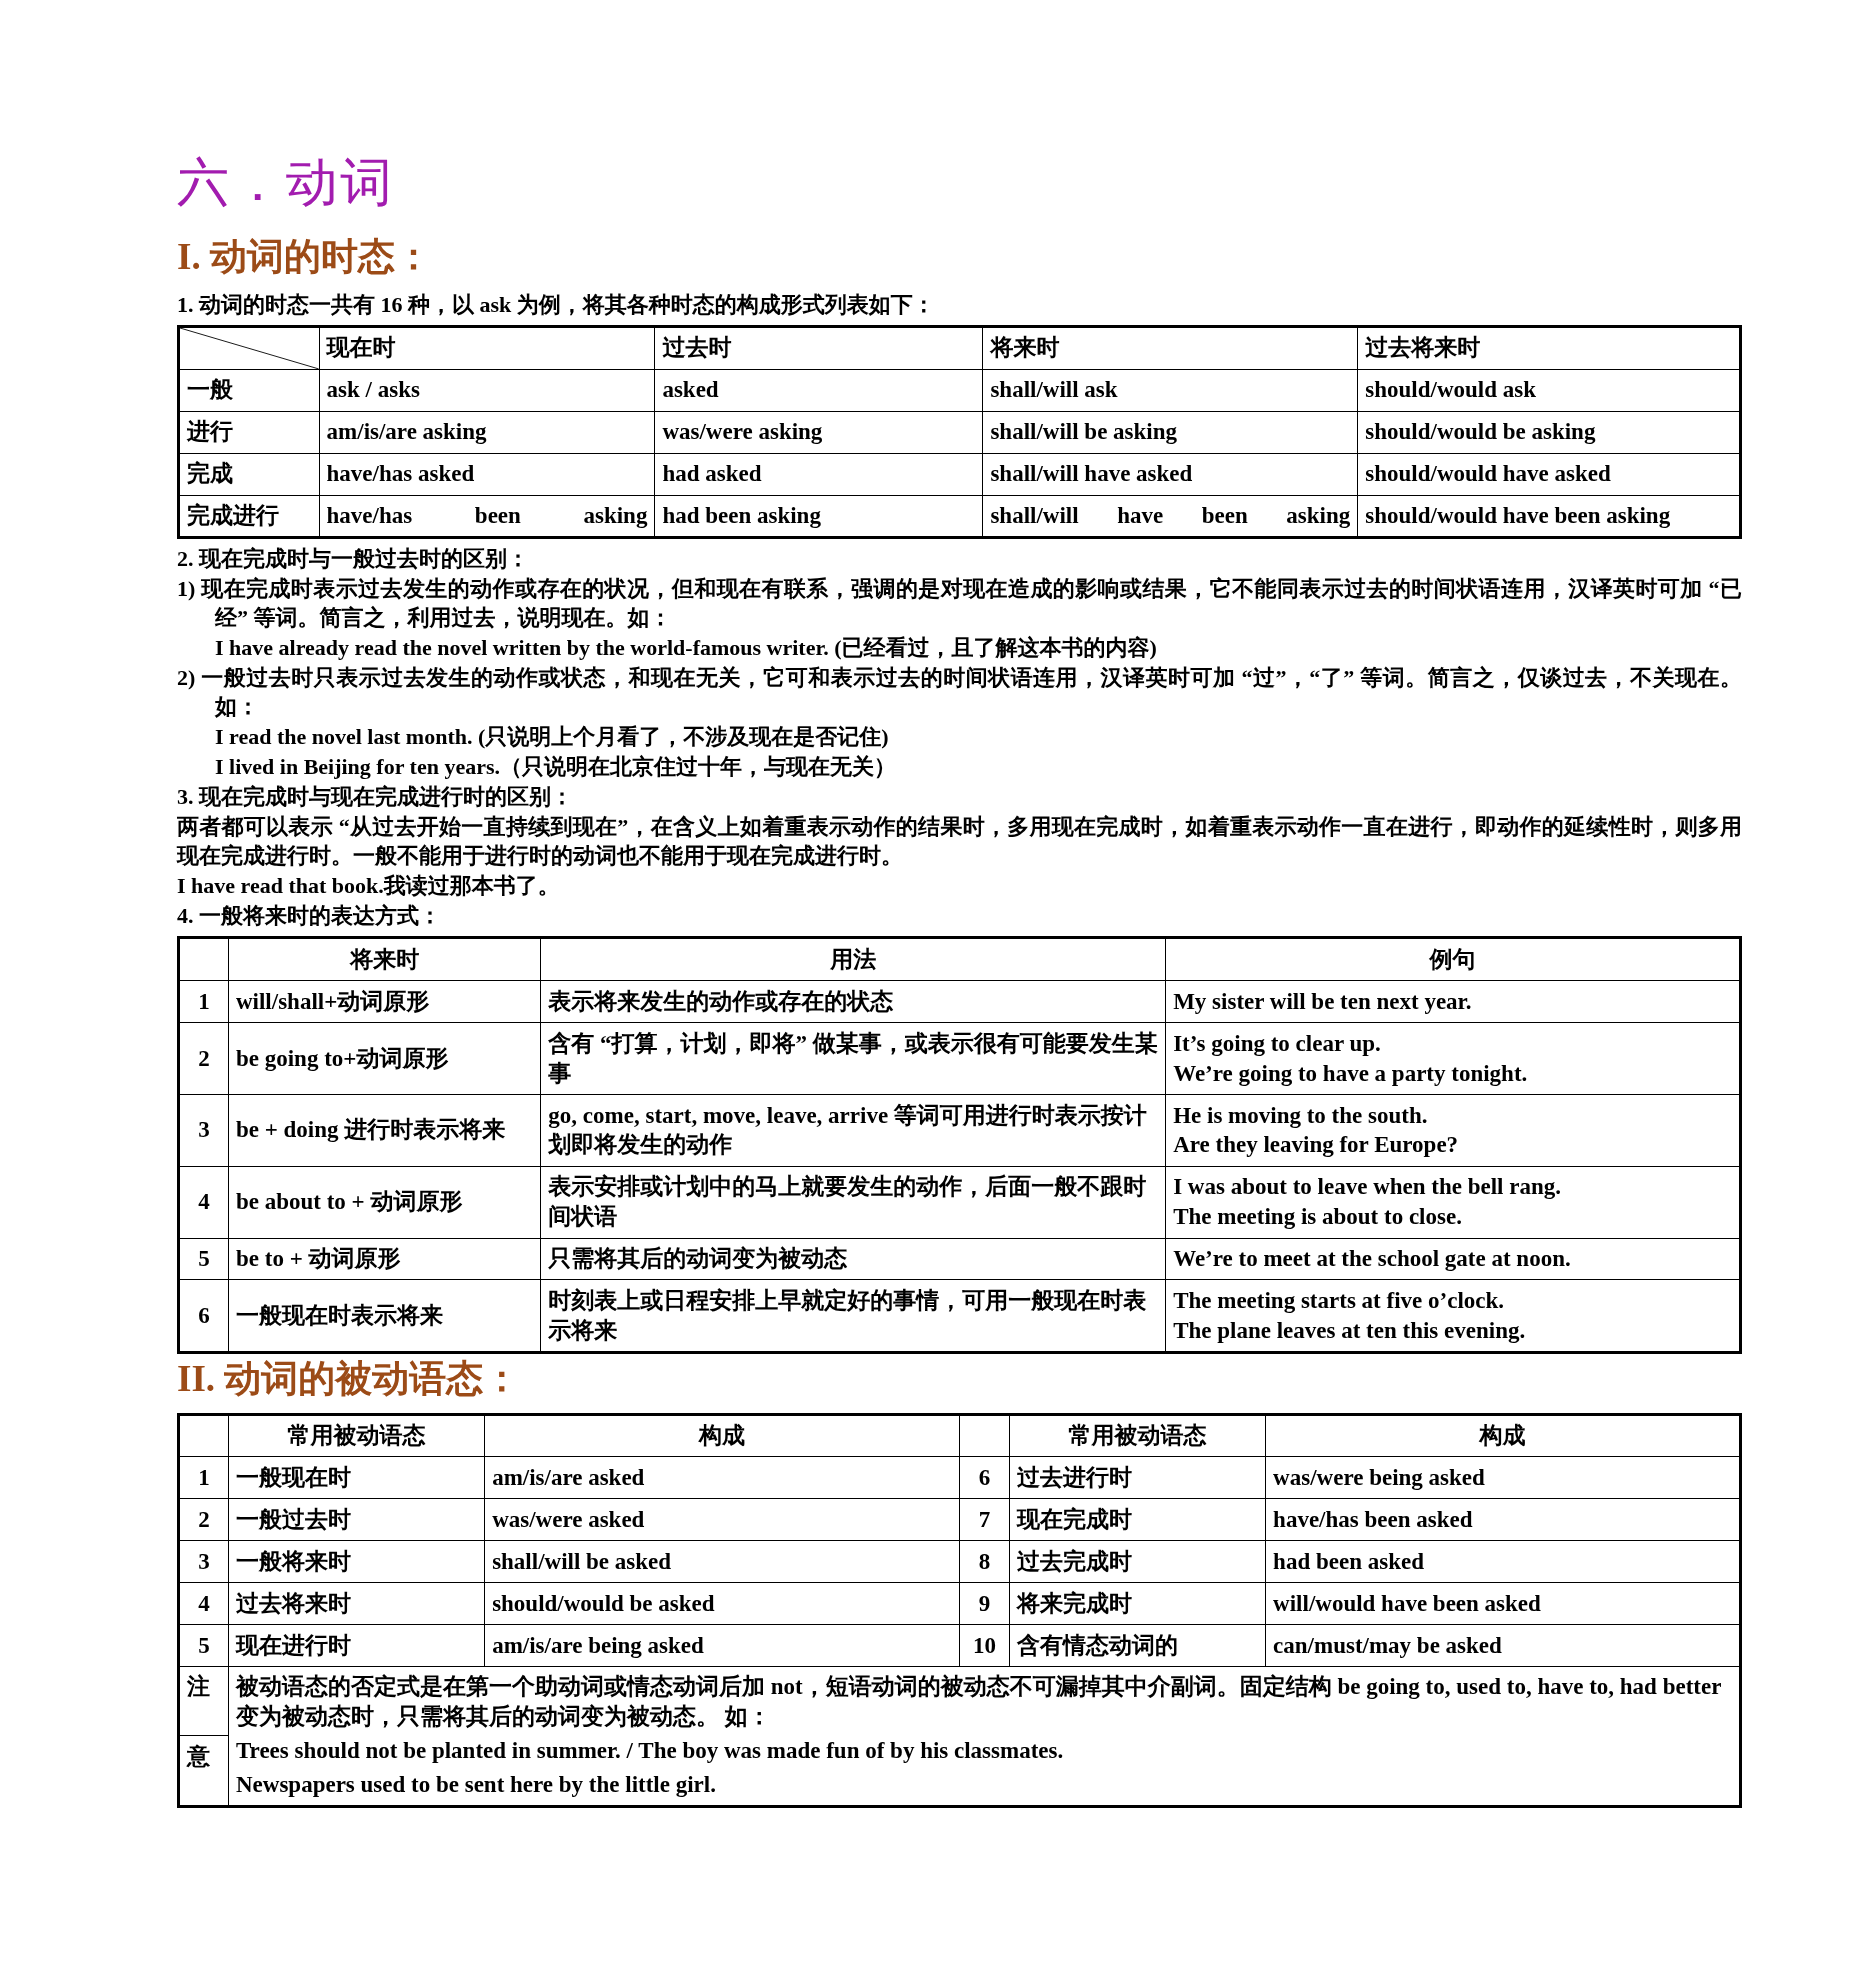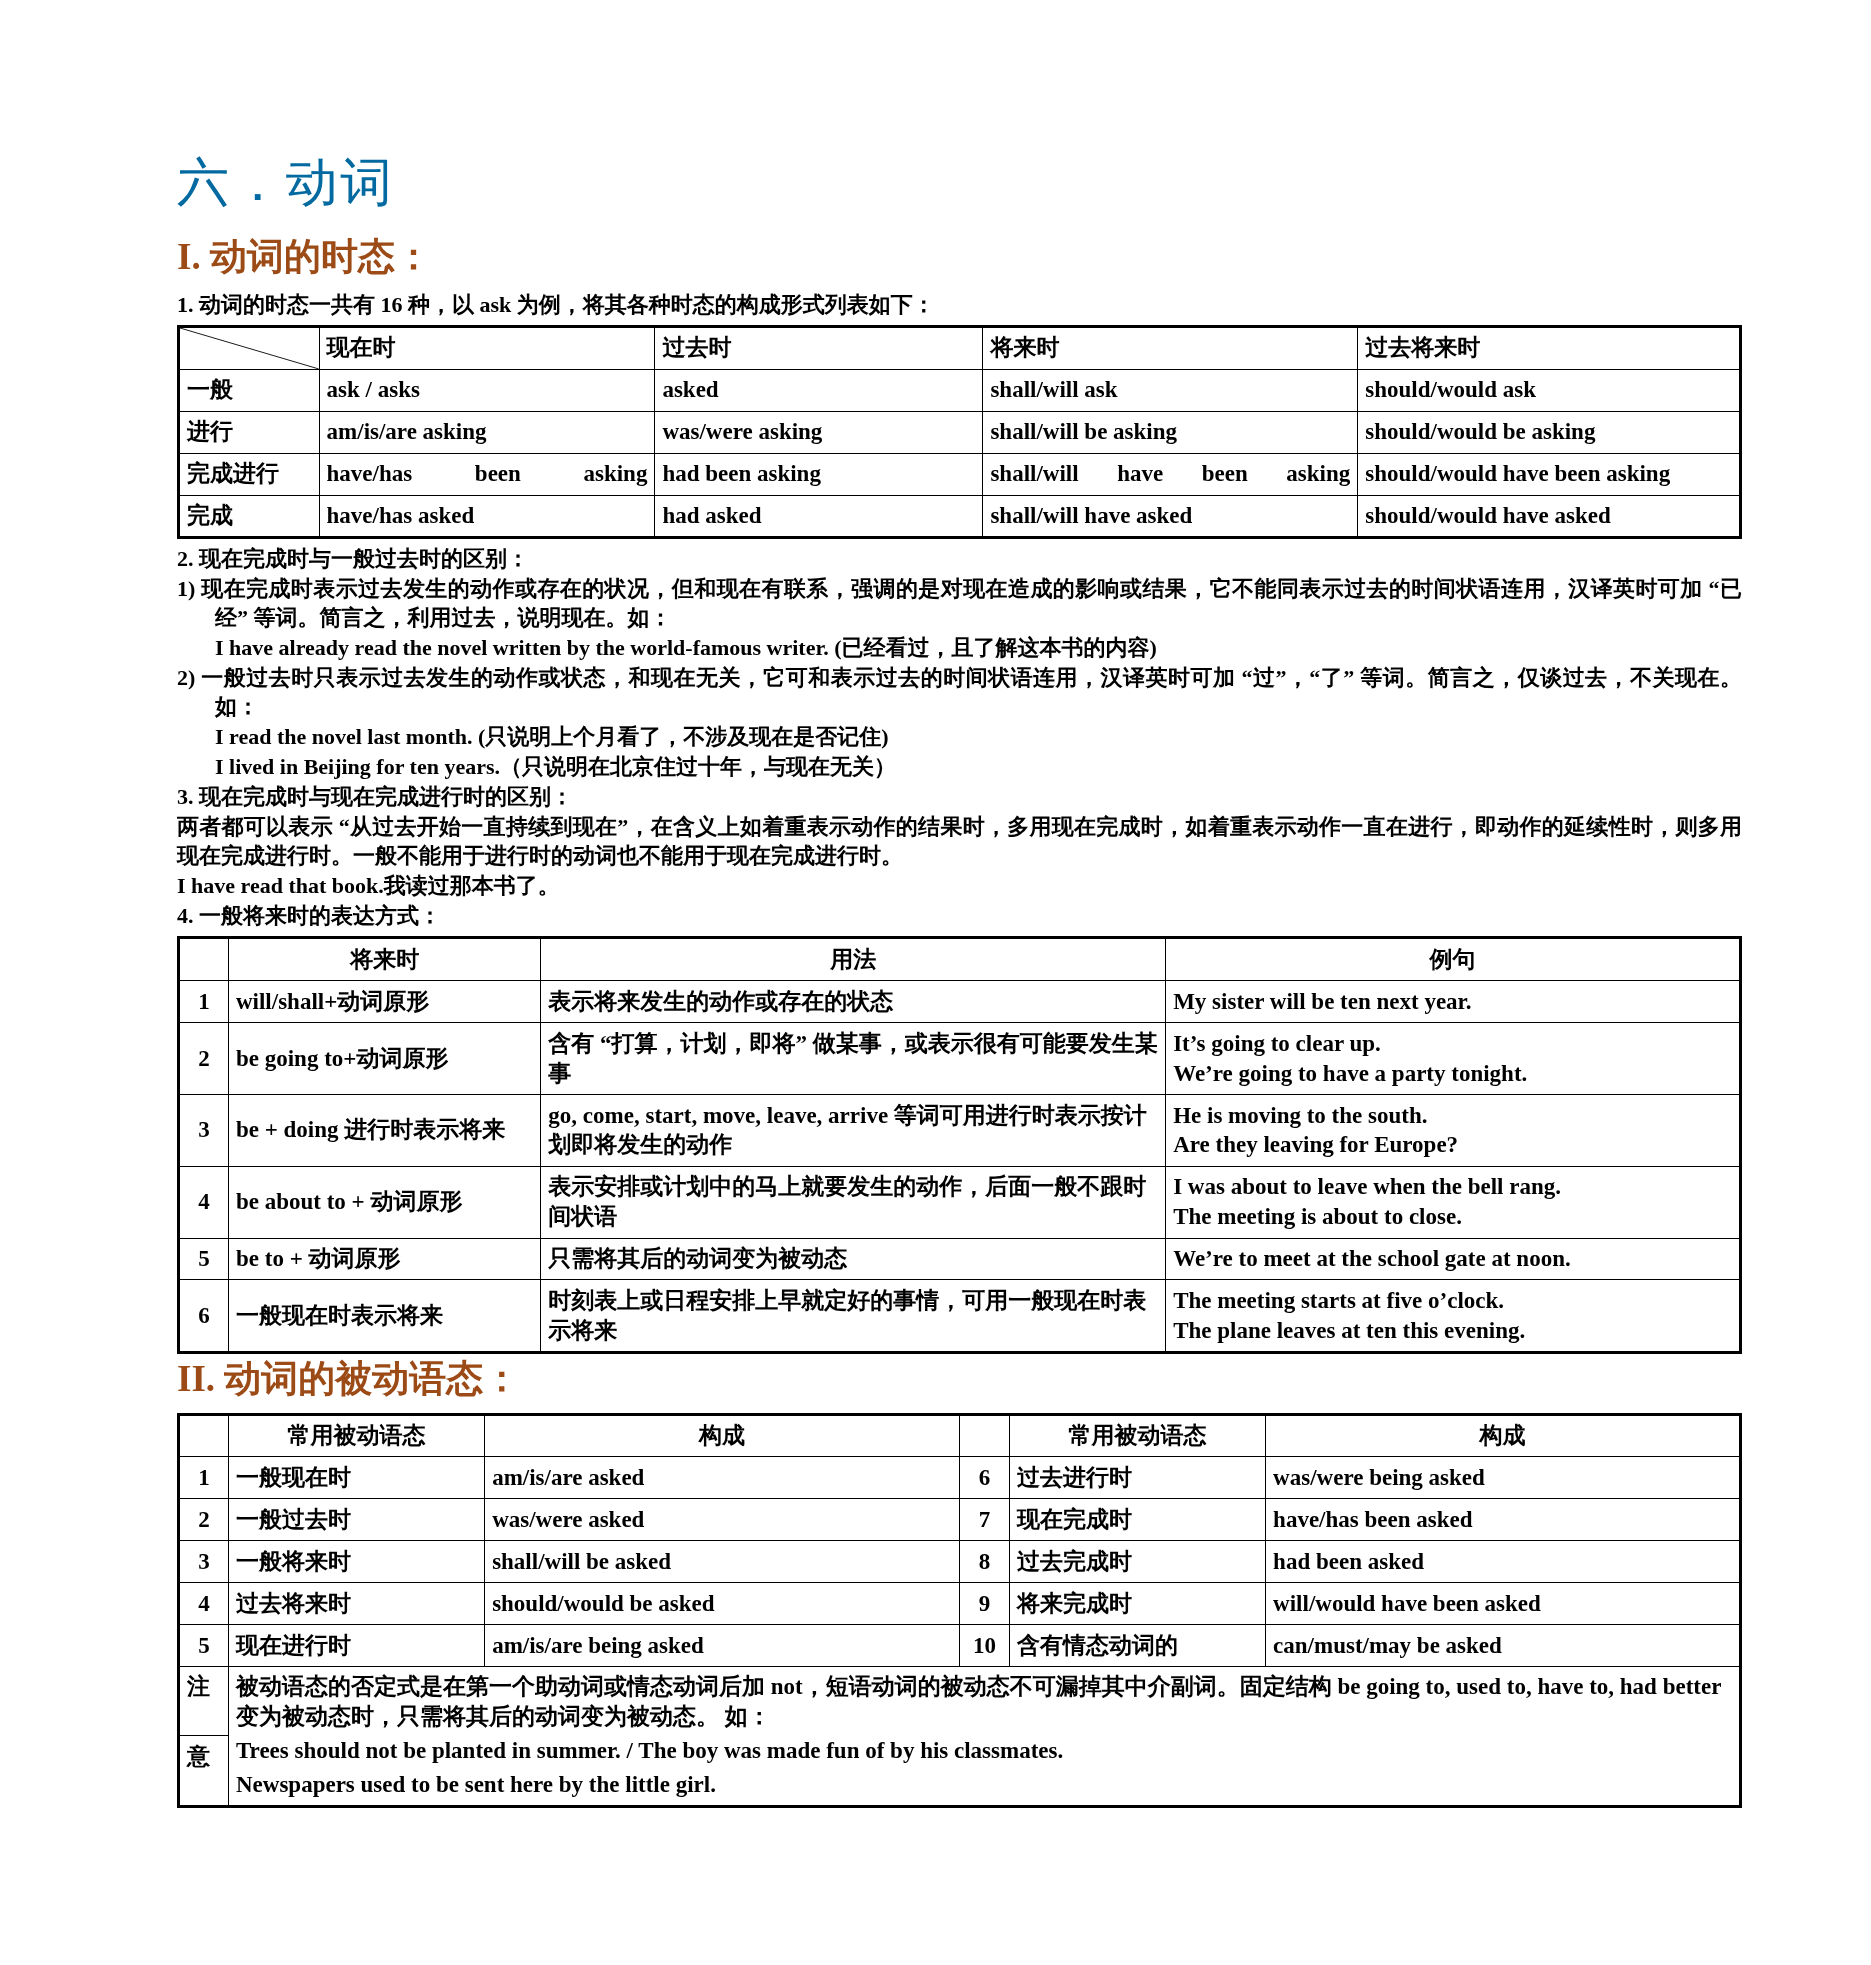--- a/index.html
+++ b/index.html
@@ -20,21 +20,21 @@
     background: #ffffff;
     position: relative;
     overflow: hidden;
   }
 
   
   .doc-title {
     font-family: "Liberation Serif", "DejaVu Serif", serif;
     font-size: 52px;
     font-weight: 400;
-    color: #0369a1;
+    color: #a21caf;
     letter-spacing: 2.4px;
     line-height: 1.0;
     margin: 0 0 29px 0;
     white-space: nowrap;
   }
   .section-heading {
     font-family: "Liberation Serif", "DejaVu Serif", serif;
     font-size: 37px;
     font-weight: 700;
     color: #9C4B17;
@@ -153,32 +153,32 @@
         <td>should/would ask</td>
       </tr>
       <tr>
         <td>进行</td>
         <td>am/is/are asking</td>
         <td>was/were asking</td>
         <td>shall/will be asking</td>
         <td>should/would be asking</td>
       </tr>
       <tr>
+        <td>完成</td>
+        <td>have/has asked</td>
+        <td>had asked</td>
+        <td>shall/will have asked</td>
+        <td>should/would have asked</td>
+      </tr>
+      <tr>
         <td>完成进行</td>
         <td class="just">have/has been asking</td>
         <td>had been asking</td>
         <td class="just">shall/will have been asking</td>
         <td>should/would have been asking</td>
-      </tr>
-      <tr>
-        <td>完成</td>
-        <td>have/has asked</td>
-        <td>had asked</td>
-        <td>shall/will have asked</td>
-        <td>should/would have asked</td>
       </tr>
     </tbody>
   </table>
 
   <p class="para">2. 现在完成时与一般过去时的区别：</p>
   <p class="para indent-hang">1) 现在完成时表示过去发生的动作或存在的状况，但和现在有联系，强调的是对现在造成的影响或结果，它不能同表示过去的时间状语连用，汉译英时可加 “已经” 等词。简言之，利用过去，说明现在。如：</p>
   <p class="para indent-ex">I have already read the novel written by the world-famous writer. (已经看过，且了解这本书的内容)</p>
   <p class="para indent-hang">2) 一般过去时只表示过去发生的动作或状态，和现在无关，它可和表示过去的时间状语连用，汉译英时可加 “过”，“了” 等词。简言之，仅谈过去，不关现在。如：</p>
   <p class="para indent-ex">I read the novel last month. (只说明上个月看了，不涉及现在是否记住)</p>
   <p class="para indent-ex">I lived in Beijing for ten years.（只说明在北京住过十年，与现在无关）</p>

